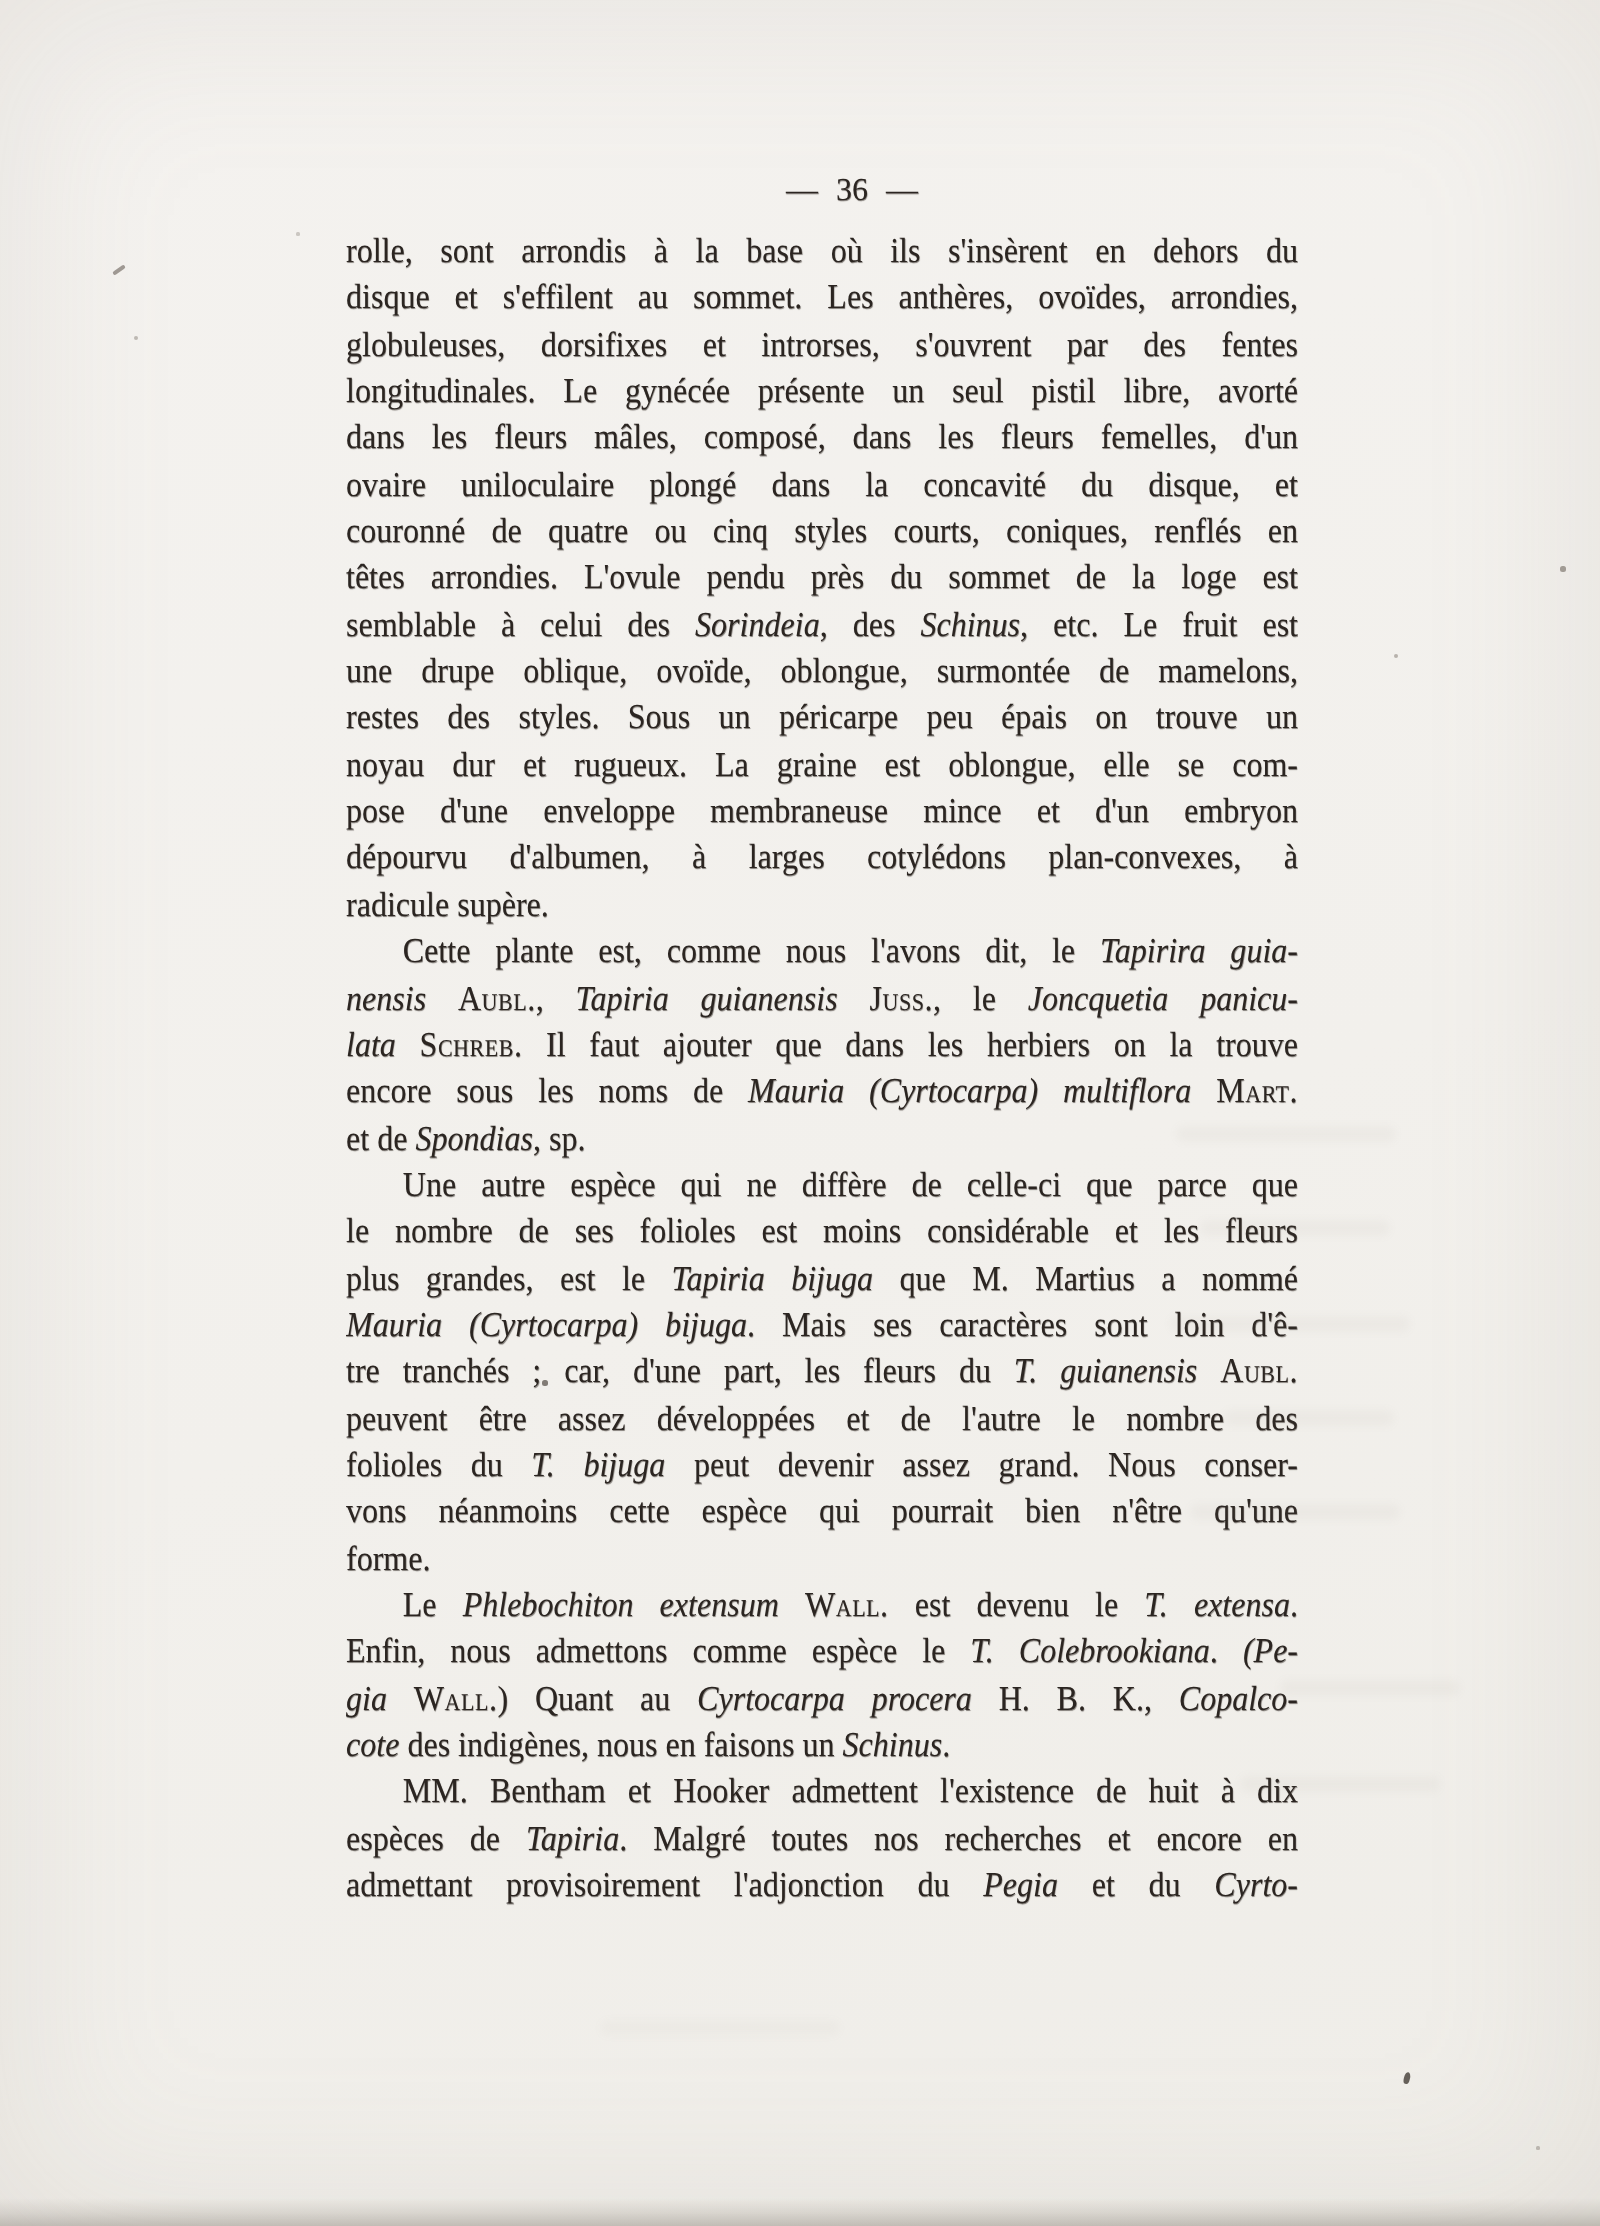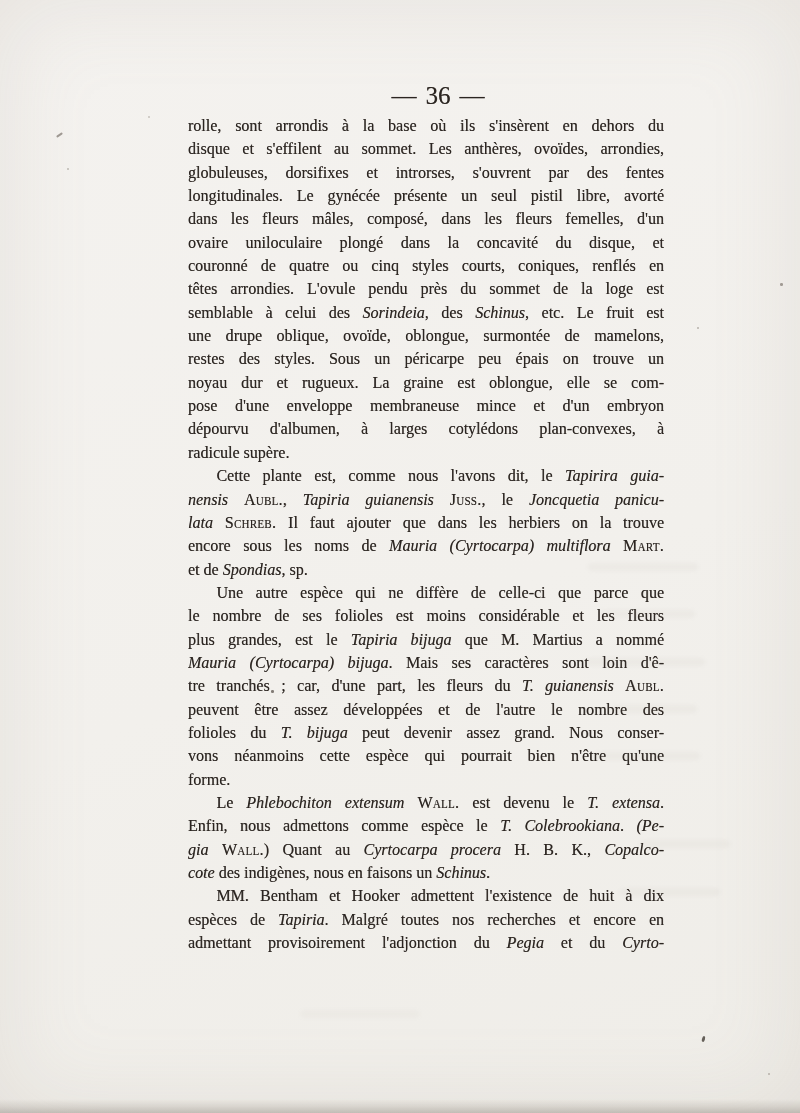--- a/index.html
+++ b/index.html
@@ -10,27 +10,27 @@
     background:linear-gradient(160deg,#f4f2ef 0%,#f2f0ec 55%,#efede8 100%);
     overflow:hidden;
     font-family:"Liberation Serif","DejaVu Serif",serif;
     color:#2b2521;
   }
   .page::before {
     content:""; position:absolute; inset:0; pointer-events:none;
     box-shadow:inset 0 0 90px rgba(160,150,135,0.16);
   }
   .header {
-    position:absolute; top:84px; left:200px; width:476px;
-    text-align:center; font-size:25px; line-height:24px;
+    position:absolute; top:84px; left:188px; width:476px;
+    text-align:center; font-size:16px; line-height:24px;
     text-shadow:0.3px 0.3px 0.4px rgba(43,37,31,0.55);
   }
   .header .dash { margin:0 9px; }
   .textblock {
-    position:absolute; top:114px; left:188px; width:476px;
+    position:absolute; top:114px; left:173px; width:476px;
     text-shadow:0.3px 0.3px 0.4px rgba(43,37,31,0.55);
   }
   .ln {
     box-sizing:border-box;
     width:520px; height:23.35px;
     transform:scaleX(0.9154); transform-origin:0 0;
     font-size:17.5px; line-height:23.35px;
     text-align:justify; text-align-last:justify;
     overflow:hidden;
   }

